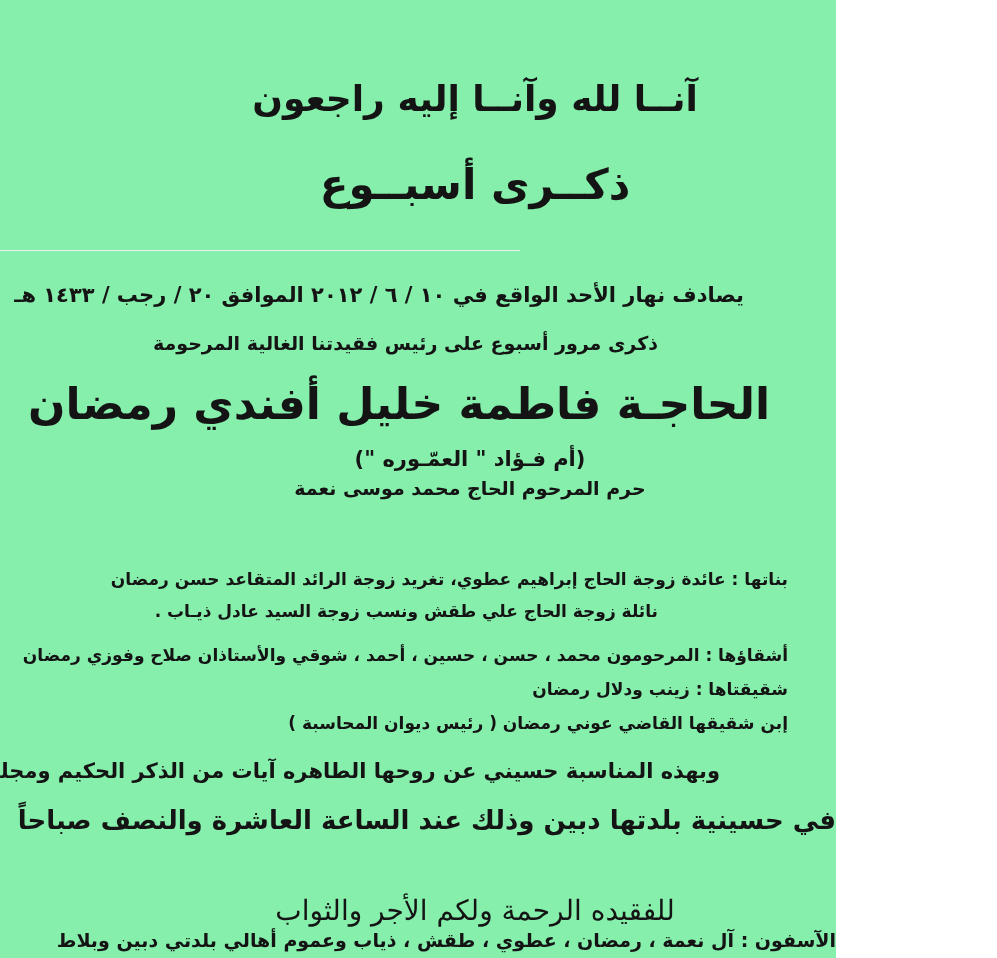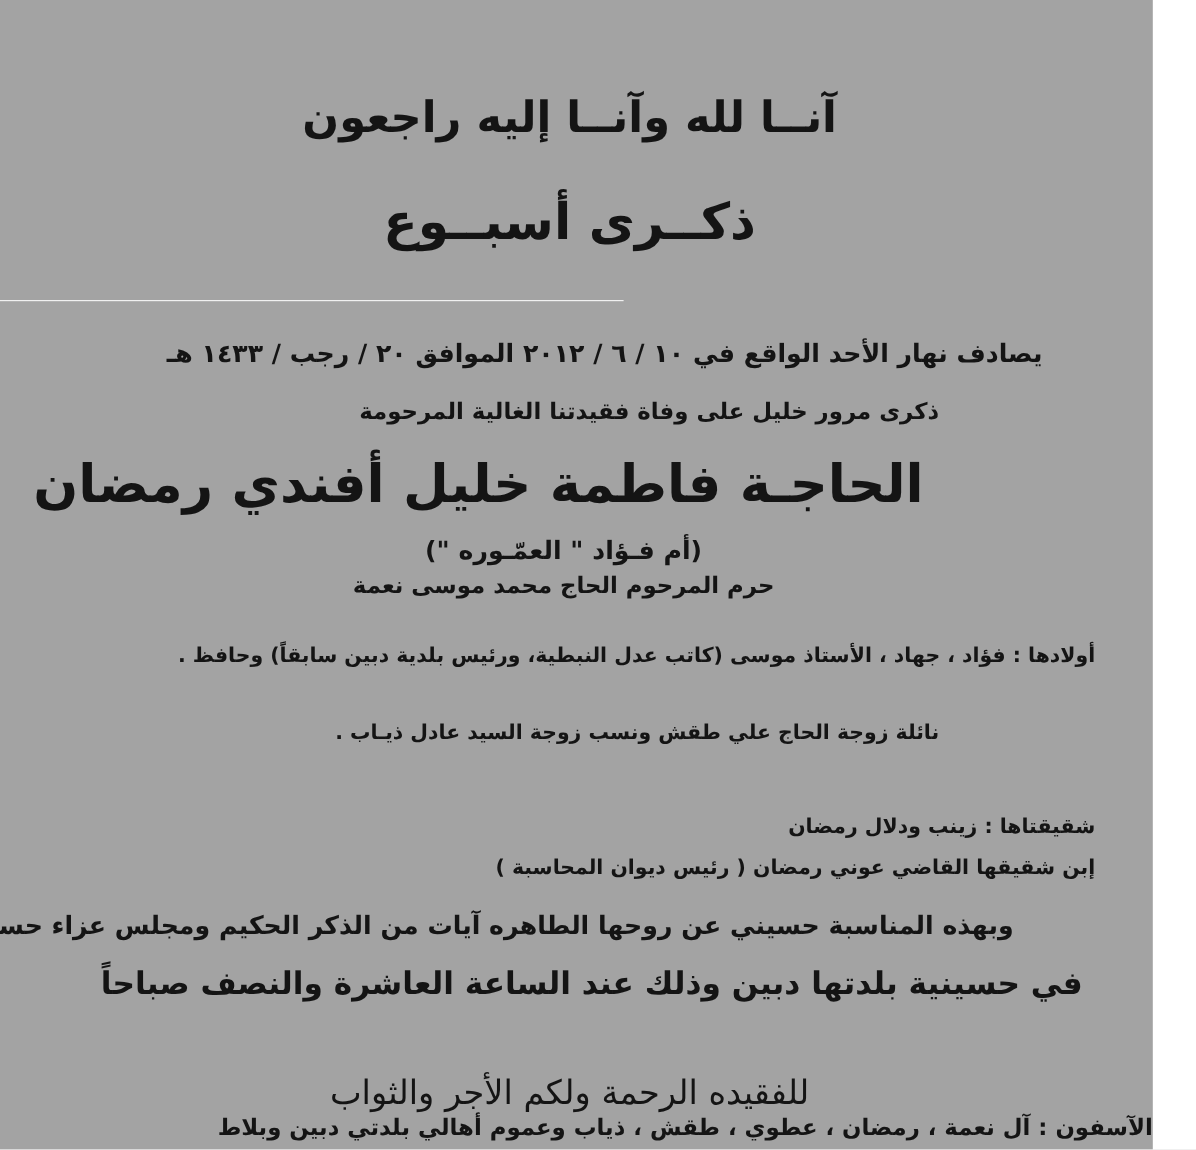--- a/index.html
+++ b/index.html
@@ -11,22 +11,23 @@
       width: 997px;
       height: 958px;
       position: relative;
       overflow: hidden;
       color: #141414;
       font-family: "DejaVu Sans", "Liberation Sans", sans-serif;
     }
     .page {
       position: absolute;
       left: 0; top: 0;
-      width: 961px; height: 958px;
-      background: #a3a3a3;
+      width: 816px; height: 958px;
+      background: #86efac;
+      padding-left: 20px;
     }
     .line {
       position: absolute;
       white-space: nowrap;
       direction: rtl;
       font-weight: bold;
       color: #141414;
     }
     .divider {
       position: absolute;
@@ -67,28 +68,29 @@
 <body>
 
 <div class="page">
 
   <div class="line" id="title1">آنــا لله وآنــا إليه راجعون</div>
   <div class="line" id="title2">ذكــرى أسبــوع</div>
 
   <div class="divider"></div>
 
   <div class="line" id="date-line">يصادف نهار الأحد الواقع في ١٠ / ٦ / ٢٠١٢ الموافق ٢٠ / رجب / ١٤٣٣ هـ</div>
-  <div class="line" id="memorial-line">ذكرى مرور خليل على وفاة فقيدتنا الغالية المرحومة</div>
+  <div class="line" id="memorial-line">ذكرى مرور أسبوع على رئيس فقيدتنا الغالية المرحومة</div>
 
   <div class="line" id="name-line">الحاجـة فاطمة خليل أفندي رمضان</div>
   <div class="line" id="nickname-line">(أم فـؤاد " العمّـوره ")</div>
   <div class="line" id="husband-line">حرم المرحوم الحاج محمد موسى نعمة</div>
 
-  <div class="line family" id="sons-line">أولادها : فؤاد ، جهاد ، الأستاذ موسى (كاتب عدل النبطية، ورئيس بلدية دبين سابقاً) وحافظ .</div>
+  <div class="line family" id="daughters-line">بناتها : عائدة زوجة الحاج إبراهيم عطوي، تغريد زوجة الرائد المتقاعد حسن رمضان</div>
   <div class="line family" id="daughters-line2">نائلة زوجة الحاج علي طقش ونسب زوجة السيد عادل ذيـاب .</div>
+  <div class="line family" id="brothers-line">أشقاؤها : المرحومون محمد ، حسن ، حسين ، أحمد ، شوقي والأستاذان صلاح وفوزي رمضان</div>
   <div class="line family" id="sisters-line">شقيقتاها : زينب ودلال رمضان</div>
   <div class="line family" id="nephew-line">إبن شقيقها القاضي عوني رمضان ( رئيس ديوان المحاسبة )</div>
 
   <div class="line" id="occasion1">وبهذه المناسبة حسيني عن روحها الطاهره آيات من الذكر الحكيم ومجلس عزاء حسيني</div>
   <div class="line" id="occasion2">في حسينية بلدتها دبين وذلك عند الساعة العاشرة والنصف صباحاً</div>
 
   <div class="line" id="blessing">للفقيده الرحمة ولكم الأجر والثواب</div>
 
   <div class="line" id="mourners">الآسفون : آل نعمة ، رمضان ، عطوي ، طقش ، ذياب وعموم أهالي بلدتي دبين وبلاط</div>
 

